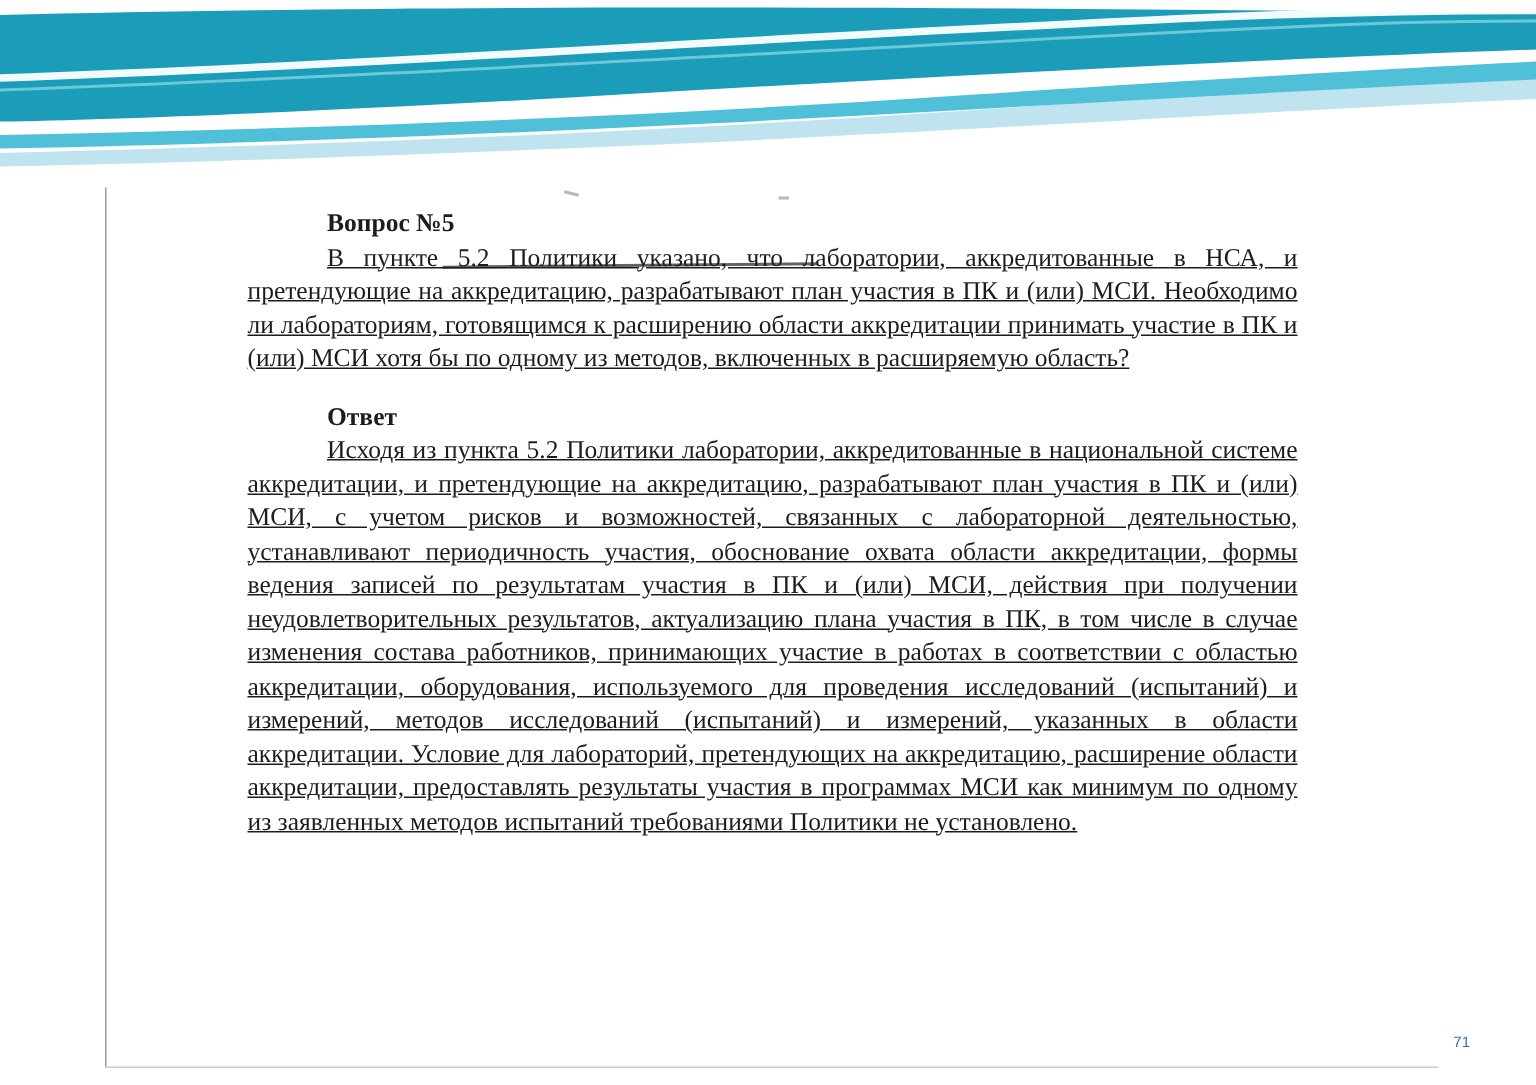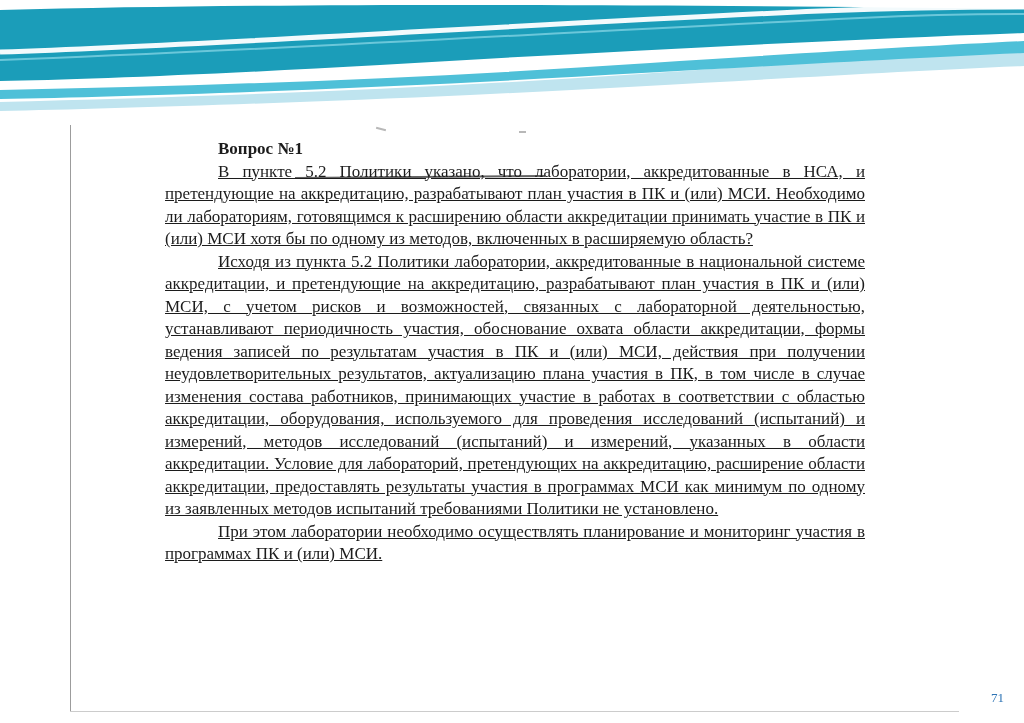--- a/index.html
+++ b/index.html
@@ -66,23 +66,23 @@
   .doc-text h3.answer-heading { margin-top: 16px; }
   .doc-text p {
     margin: 0;
     text-indent: 53px;
     text-align: justify;
     text-decoration: underline;
   }
 
   .page-number {
     position: absolute;
-    top: 690px; right: 20px;
-    font-family: Liberation Serif, serif;
-    font-size: 13px;
+    top: 690px; right: 44px;
+    font-family: Liberation Sans, sans-serif;
+    font-size: 10px;
     color: #2e74b5;
   }
 </style>
 </head>
 <body>
 
 <div class="wave-header">
   <svg width="1024" height="118" viewBox="0 0 1024 118" preserveAspectRatio="none">
 
     <path d="M0,102 C200,97 420,89 640,74 C810,62 940,54 1024,50 L1024,66 C880,72 700,84 470,95 C290,103 110,109 0,111 Z" fill="#bfe4ef"></path>
@@ -98,20 +98,20 @@
 </div>
 
 <div class="doc-page">
   <div class="doc-vline"></div>
   <div class="doc-hline"></div>
   <div class="artifact-tick t1"></div>
   <div class="artifact-tick t2"></div>
   <div class="artifact-strike"></div>
 
   <div class="doc-text">
-    <h3>Вопрос №1</h3>
+    <h3>Вопрос №5</h3>
     <p>В пункте 5.2 Политики указано, что лаборатории, аккредитованные в НСА, и претендующие на аккредитацию, разрабатывают план участия в ПК и (или) МСИ. Необходимо ли лабораториям, готовящимся к расширению области аккредитации принимать участие в ПК и (или) МСИ хотя бы по одному из методов, включенных в расширяемую область?</p>
+    <h3 class="answer-heading">Ответ</h3>
     <p>Исходя из пункта 5.2 Политики лаборатории, аккредитованные в национальной системе аккредитации, и претендующие на аккредитацию, разрабатывают план участия в ПК и (или) МСИ, с учетом рисков и возможностей, связанных с лабораторной деятельностью, устанавливают периодичность участия, обоснование охвата области аккредитации, формы ведения записей по результатам участия в ПК и (или) МСИ, действия при получении неудовлетворительных результатов, актуализацию плана участия в ПК, в том числе в случае изменения состава работников, принимающих участие в работах в соответствии с областью аккредитации, оборудования, используемого для проведения исследований (испытаний) и измерений, методов исследований (испытаний) и измерений, указанных в области аккредитации. Условие для лабораторий, претендующих на аккредитацию, расширение области аккредитации, предоставлять результаты участия в программах МСИ как минимум по одному из заявленных методов испытаний требованиями Политики не установлено.</p>
-    <p>При этом лаборатории необходимо осуществлять планирование и мониторинг участия в программах ПК и (или) МСИ.</p>
   </div>
 </div>
 
 <div class="page-number">71</div>
 
 </body></html>

